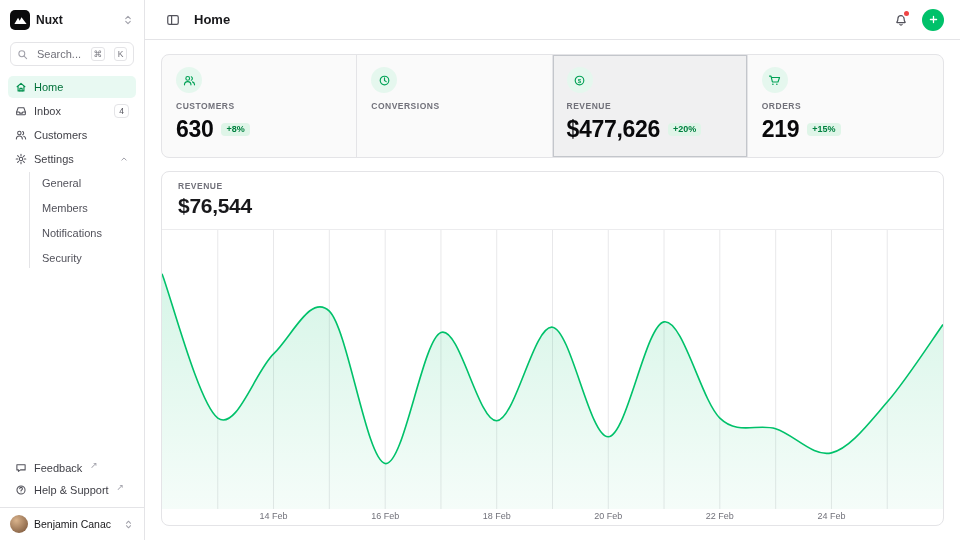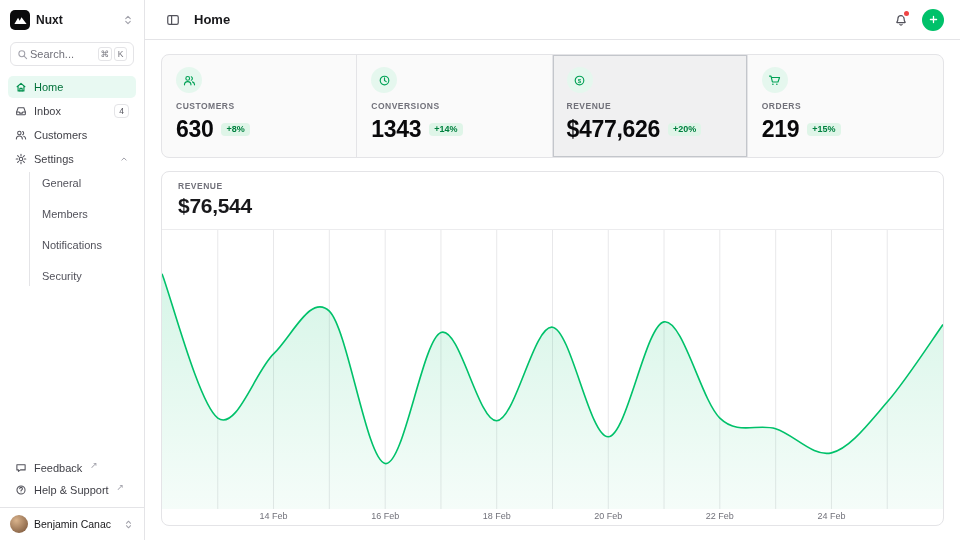--- a/index.html
+++ b/index.html
@@ -23,29 +23,29 @@
   
   .sidebar{width:145px;min-width:145px;border-right:1px solid var(--border);display:flex;flex-direction:column;background:#fff;}
   .sb-header{height:40px;display:flex;align-items:center;gap:6px;padding:0 10px;cursor:pointer;}
   .logo{width:20px;height:20px;border-radius:5px;background:#0B0B0C;display:flex;align-items:center;justify-content:center;flex:none;}
   .ws-name{font-weight:700;font-size:12px;}
   .push{margin-left:auto;}
   .icon{display:inline-flex;align-items:center;justify-content:center;color:#52525B;flex:none;}
   .icon svg{display:block;}
   .muted-i{color:var(--faint);}
   .search{margin:2px 10px 8px;height:24px;border:1px solid var(--border);border-radius:6px;background:#fff;
-    display:flex;align-items:center;gap:2px;padding:0 6px;color:var(--muted);font-size:11px;cursor:pointer;width:calc(100% - 20px);font-family:inherit;}
+    display:flex;align-items:center;gap:9px;padding:0 6px;color:var(--muted);font-size:11px;cursor:pointer;width:calc(100% - 20px);font-family:inherit;}
   .search-text{flex:1;text-align:left;}
   .kbd{border:1px solid var(--border);border-radius:3px;font-size:8.5px;min-width:13px;height:14px;line-height:13px;text-align:center;padding:0 2px;color:var(--muted);background:#fff;}
   .nav{padding:2px 8px;display:flex;flex-direction:column;gap:2px;}
   .nav-item{height:22px;display:flex;align-items:center;gap:7px;padding:0 7px;border-radius:5px;font-size:11px;color:#3F3F46;font-weight:500;cursor:pointer;}
   .nav-item.active{background:rgba(0,193,106,0.09);color:#00713A;}
   .nav-item.active .icon{color:#00904E;}
   .nav-badge{margin-left:auto;border:1px solid var(--border);border-radius:4px;font-size:8.5px;line-height:12px;padding:0 4px;color:#52525B;background:#fff;}
-  .sub{margin:0 8px 0 21px;border-left:1px solid var(--border);padding-left:8px;display:flex;flex-direction:column;gap:10px;}
+  .sub{margin:0 8px 0 21px;border-left:1px solid var(--border);padding-left:8px;display:flex;flex-direction:column;gap:4px;}
   .sub .nav-item{padding:0 4px;height:21px;color:#52525B;}
   .sb-footer{margin-top:auto;padding:4px 8px 6px;display:flex;flex-direction:column;gap:0;}
   .ext{font-size:9px;color:var(--faint);margin-left:1px;position:relative;top:-3px;}
   .user-row{border-top:1px solid var(--border);height:33px;display:flex;align-items:center;gap:6px;padding:0 10px;cursor:pointer;}
   .avatar{width:18px;height:18px;border-radius:50%;background:radial-gradient(circle at 35% 30%,#D9B38C,#8C6749 75%);flex:none;}
   .user-name{font-size:10.5px;font-weight:500;white-space:nowrap;overflow:hidden;text-overflow:ellipsis;}
 
   
   .main{flex:1;display:flex;flex-direction:column;min-width:0;}
   .main-header{height:40px;border-bottom:1px solid var(--border);display:flex;align-items:center;gap:9px;padding:0 16px;}
@@ -257,24 +257,20 @@
         </div>
 
         <div class="stat-card">
           <div class="stat-icon">
             <svg width="13" height="13" viewBox="0 0 16 16" fill="none" stroke="currentColor" stroke-width="1.4" stroke-linecap="round" stroke-linejoin="round">
                 <circle cx="8" cy="8" r="5.3"></circle>
                 <path d="M8 4.8v3.3l2.1 1.3"></path>
               </svg>
           </div>
           <div class="stat-label">CONVERSIONS</div>
-          <div class="stat-value-row">
-            <span class="stat-value">1343</span>
-            <span class="badge">+14%</span>
-          </div>
         </div>
 
         <div class="stat-card selected">
           <div class="stat-icon">
             <svg width="13" height="13" viewBox="0 0 16 16" fill="none" stroke="currentColor" stroke-width="1.4">
                 <circle cx="8" cy="8" r="5.3"></circle>
                 <text x="8" y="10.6" text-anchor="middle" font-size="7.5" font-weight="bold" fill="currentColor" stroke="none" font-family="Liberation Sans, sans-serif">$</text>
               </svg>
           </div>
           <div class="stat-label">REVENUE</div>

